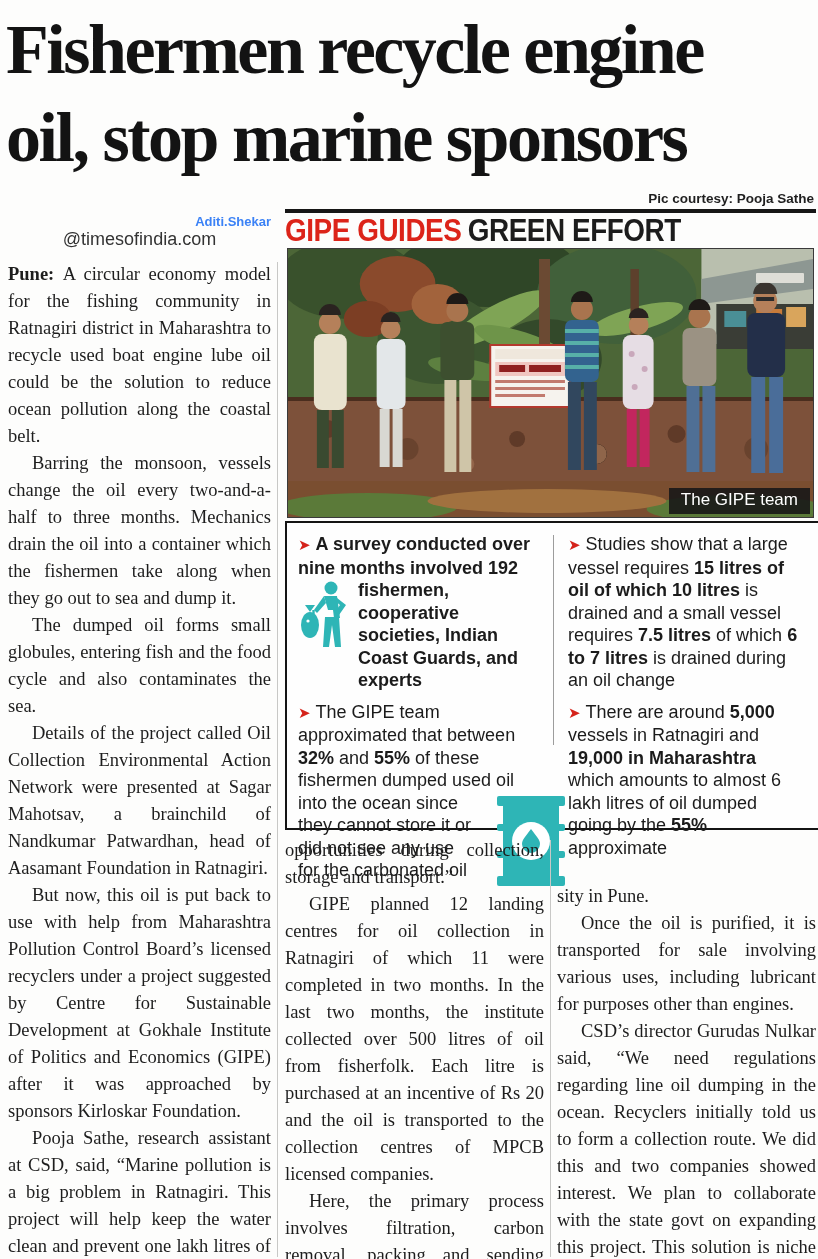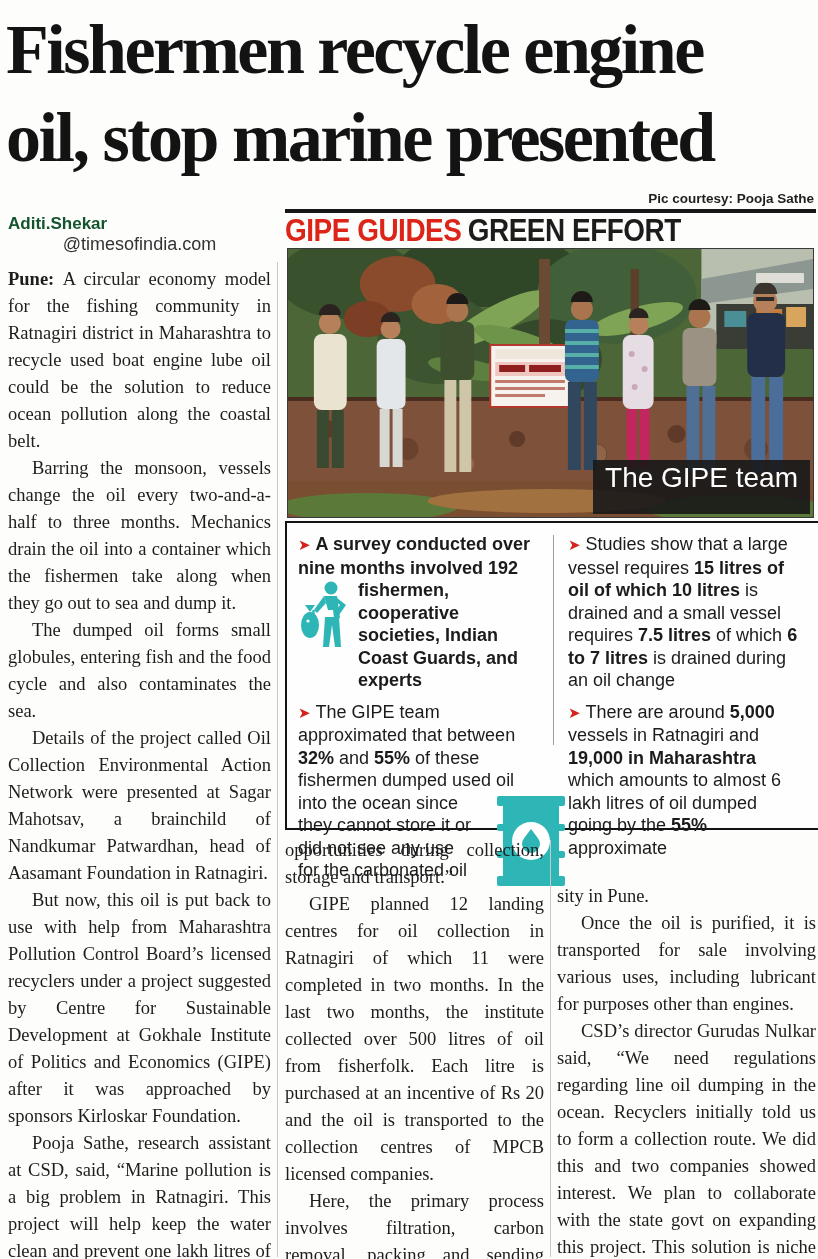--- a/index.html
+++ b/index.html
@@ -13,34 +13,34 @@
             font-weight:bold;font-size:13.5px;color:#1f1f1f;}
   .top-rule{position:absolute;left:285px;top:209px;width:531px;height:4px;background:#161616;}
   
   .banner{position:absolute;left:285px;top:215px;font-family:"Liberation Sans",sans-serif;
           font-weight:bold;font-size:31px;line-height:31px;letter-spacing:-0.5px;
           transform:scaleX(.9);transform-origin:left;white-space:nowrap;}
   .banner .red{color:#dc2419;}
   .banner .blk{color:#1c1c1c;margin-left:7px;}
   
   .col1{position:absolute;left:8px;top:214px;width:263px;}
-  .byline-author{text-align:left;font-family:"Liberation Sans",sans-serif;font-weight:bold;
-          font-size:17px;color:#14532d;}
+  .byline-author{text-align:right;font-family:"Liberation Sans",sans-serif;font-weight:bold;
+          font-size:13px;color:#3b82f6;}
   .byline-handle{text-align:center;font-family:"Liberation Sans",sans-serif;
           font-size:18px;color:#333;margin-bottom:11px;}
   .body-text p{margin:0;font-size:18.5px;line-height:27px;text-align:justify;color:#1d1d1d;}
   .body-text p.indent{text-indent:24px;}
   .body-text b{font-weight:bold;}
   
   .photo-frame{position:absolute;left:287px;top:248px;width:527px;height:270px;
           border:1px solid #3a3a3a;box-sizing:border-box;background:#55713e;}
   .photo-frame svg{display:block;width:100%;height:100%;}
   .photo-caption{position:absolute;right:3px;bottom:3px;background:rgba(24,24,24,.9);
-          color:#fff;font-family:"Liberation Sans",sans-serif;font-size:28px;
-          padding:2px 12px 20px 12px;}
+          color:#fff;font-family:"Liberation Sans",sans-serif;font-size:17px;
+          padding:2px 12px 4px 12px;}
   .photo-tag{position:absolute;right:9px;top:24px;width:48px;height:10px;
           background:rgba(242,240,232,.8);border-radius:1px;}
   
   .infobox{position:absolute;left:285px;top:521px;width:630px;height:309px;
           border:2px solid #141414;box-sizing:border-box;background:#fefefe;}
   .info-divider{position:absolute;left:266px;top:12px;width:1px;height:210px;background:#9d9d9d;}
   .info-col{position:absolute;top:10px;font-family:"Liberation Sans",sans-serif;
           font-size:18px;line-height:22.5px;color:#1b1b1b;}
   .info-col.left{left:11px;width:247px;}
   .info-col.right{left:281px;width:238px;}
@@ -58,21 +58,21 @@
   .vr1{left:277px;top:262px;height:995px;}
   .vr2{left:550px;top:840px;height:417px;}
 </style>
 </head>
 <body>
 
 <div class="page">
 
   <div class="headline">
     <div>Fishermen recycle engine</div>
-    <div>oil, stop marine presented</div>
+    <div>oil, stop marine sponsors</div>
   </div>
 
   <div class="pic-courtesy">Pic courtesy: Pooja Sathe</div>
   <div class="top-rule"></div>
 
   <div class="banner">
     <span class="red">GIPE GUIDES</span><span class="blk">GREEN EFFORT</span>
   </div>
 
   <div class="col1">

